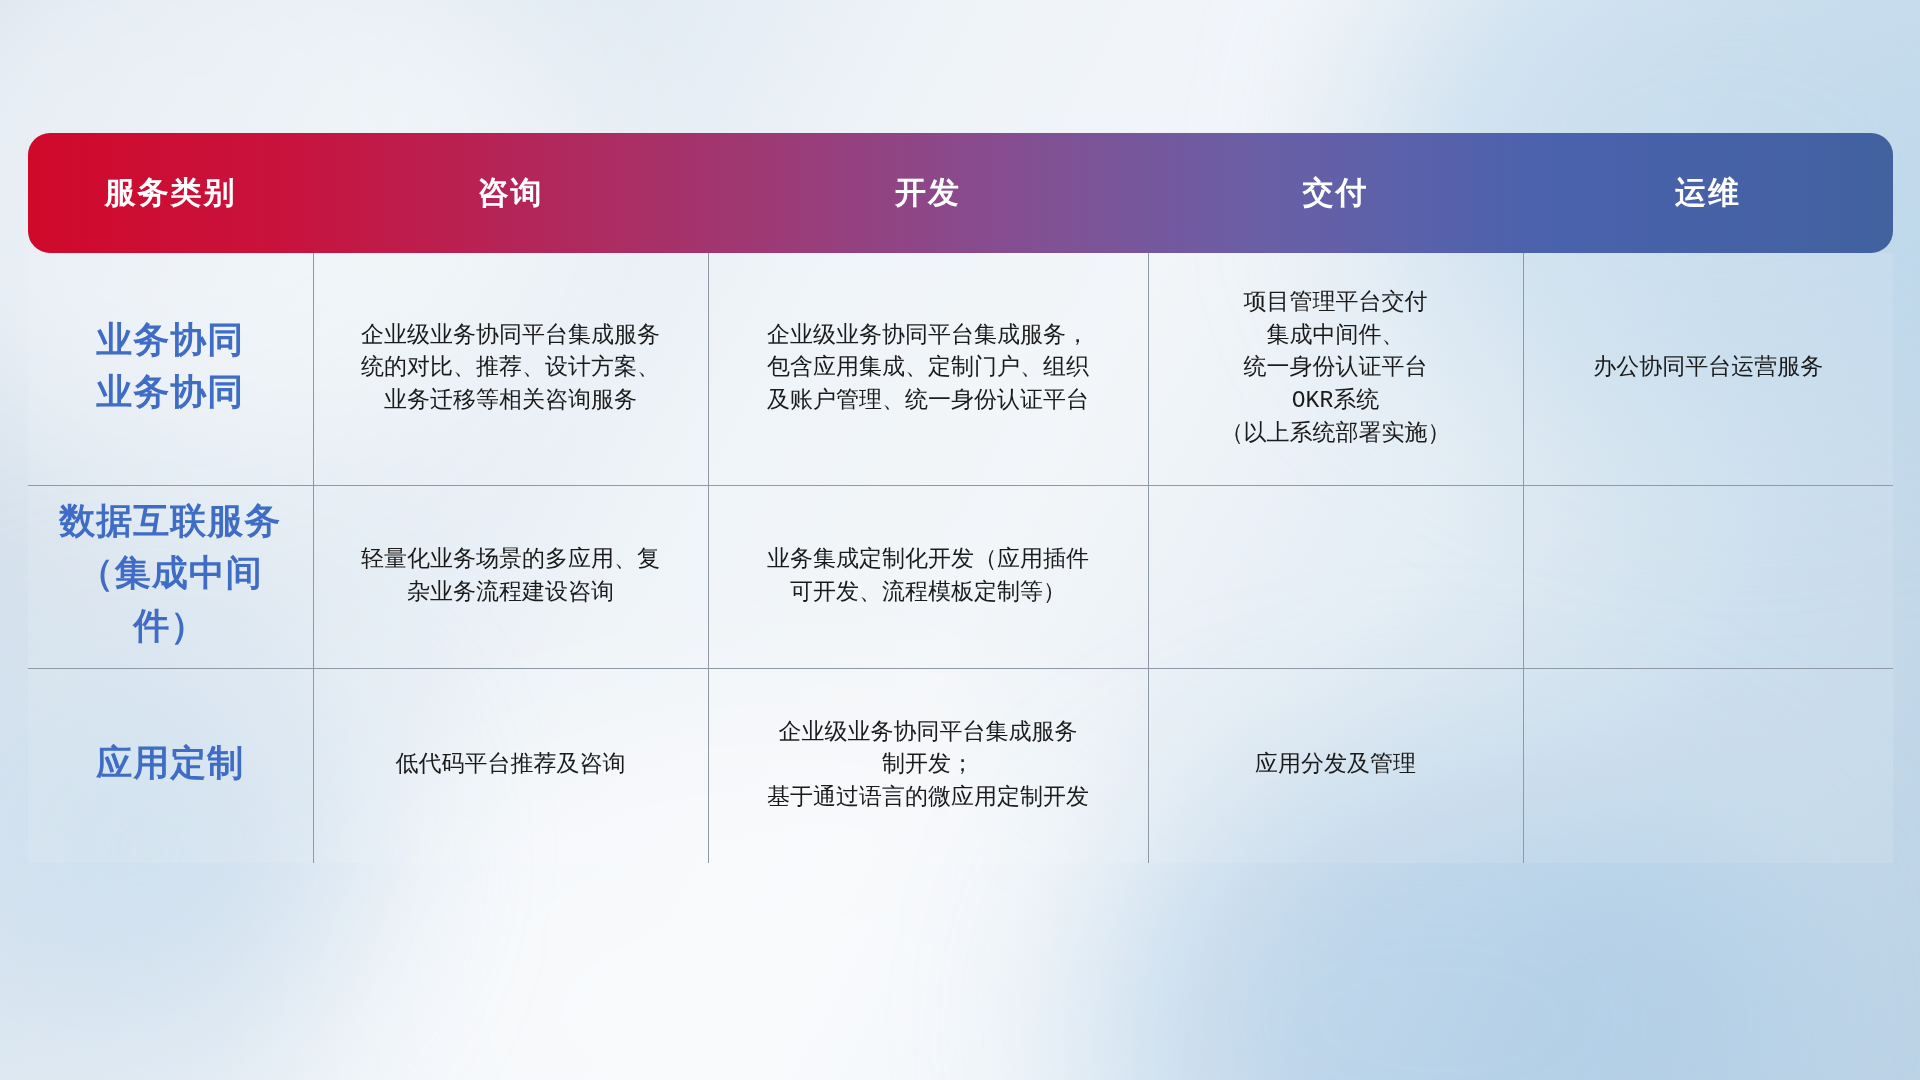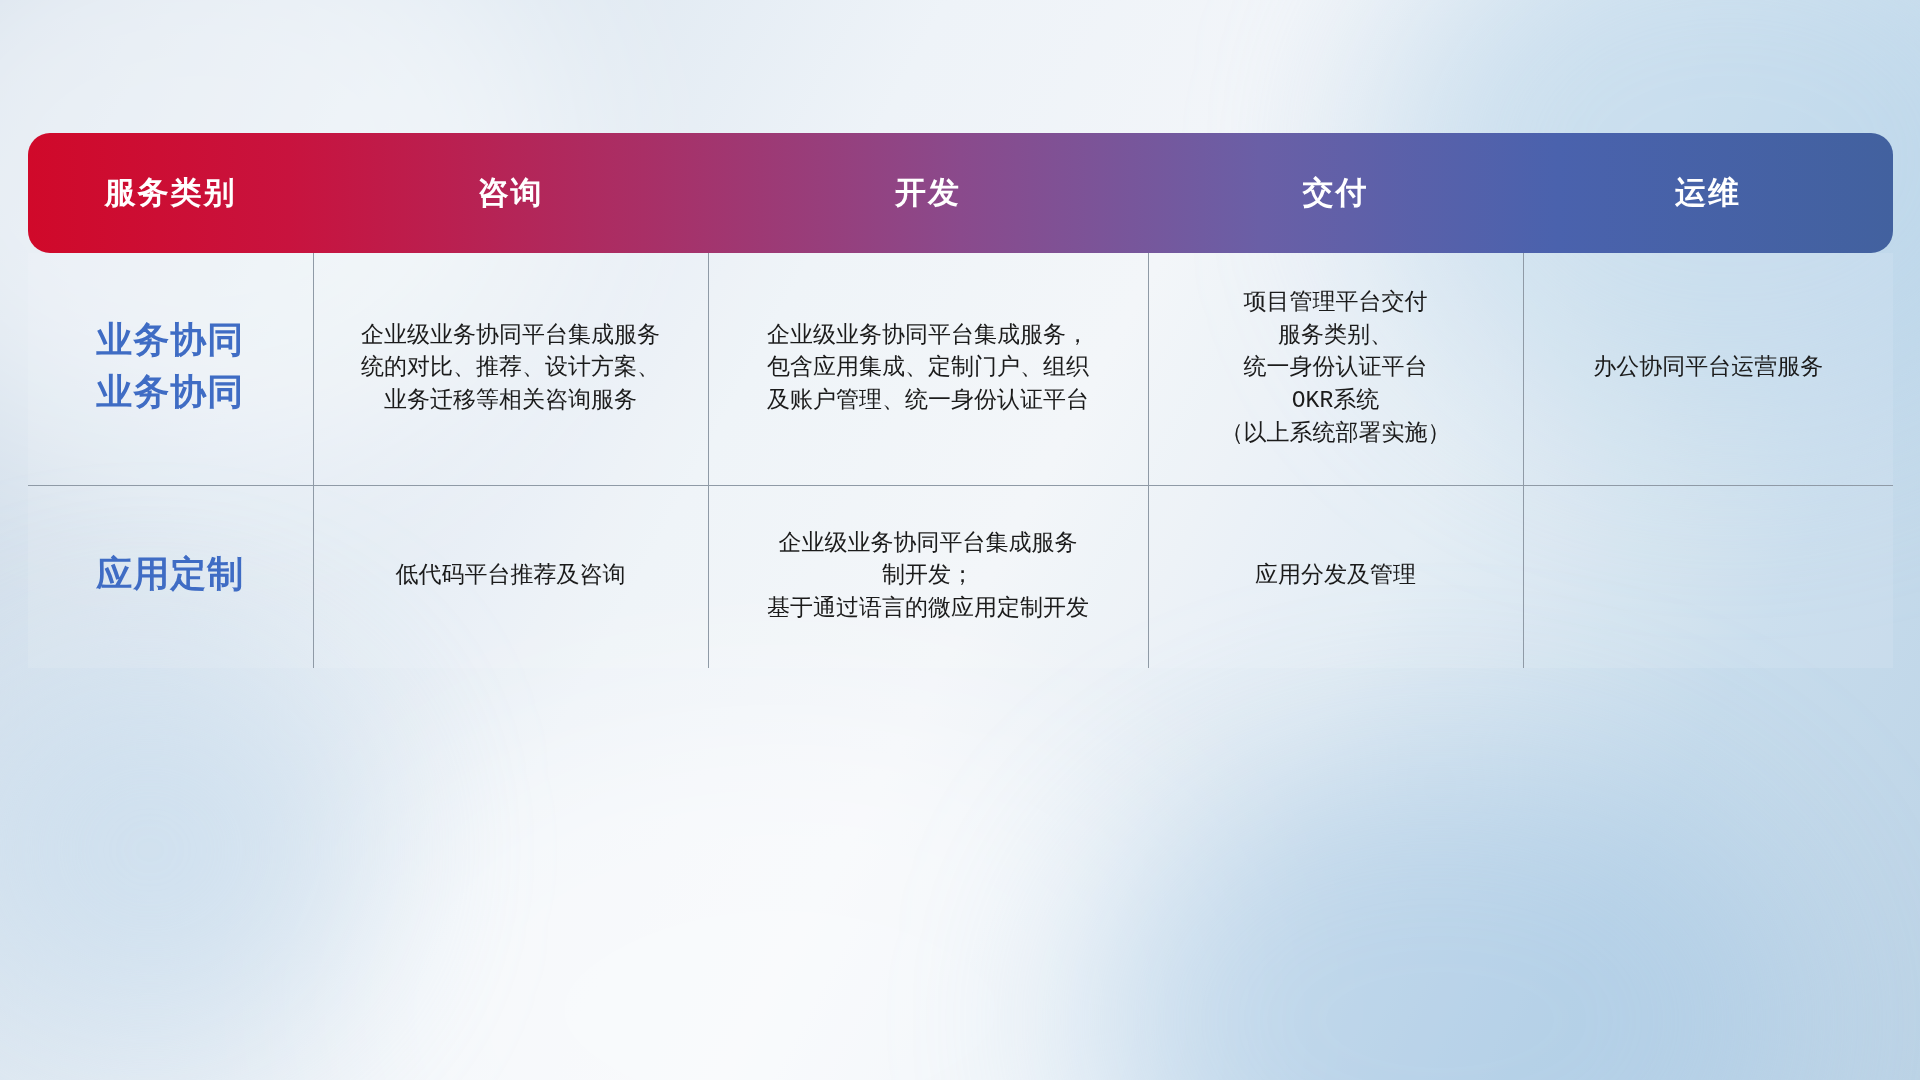--- a/index.html
+++ b/index.html
@@ -140,30 +140,46 @@
           <span class="cell-line">统的对比、推荐、设计方案、</span>
           <span class="cell-line">业务迁移等相关咨询服务</span>
         </td>
         <td>
           <span class="cell-line">企业级业务协同平台集成服务，</span>
           <span class="cell-line">包含应用集成、定制门户、组织</span>
           <span class="cell-line">及账户管理、统一身份认证平台</span>
         </td>
         <td>
           <span class="cell-line">项目管理平台交付</span>
-          <span class="cell-line">服务类别、</span>
+          <span class="cell-line">集成中间件、</span>
           <span class="cell-line">统一身份认证平台</span>
           <span class="cell-line">OKR系统</span>
           <span class="cell-line">（以上系统部署实施）</span>
         </td>
         <td>
           <span class="cell-line">办公协同平台运营服务</span>
         </td>
       </tr>
 
+      <tr>
+        <td class="cat">
+          <span class="cell-line">数据互联服务</span>
+          <span class="cell-line">（集成中间件）</span>
+        </td>
+        <td>
+          <span class="cell-line">轻量化业务场景的多应用、复</span>
+          <span class="cell-line">杂业务流程建设咨询</span>
+        </td>
+        <td>
+          <span class="cell-line">业务集成定制化开发（应用插件</span>
+          <span class="cell-line">可开发、流程模板定制等）</span>
+        </td>
+        <td></td>
+        <td></td>
+      </tr>
 
       <tr>
         <td class="cat">
           <span class="cell-line">应用定制</span>
         </td>
         <td>
           <span class="cell-line">低代码平台推荐及咨询</span>
         </td>
         <td>
           <span class="cell-line">企业级业务协同平台集成服务</span>

